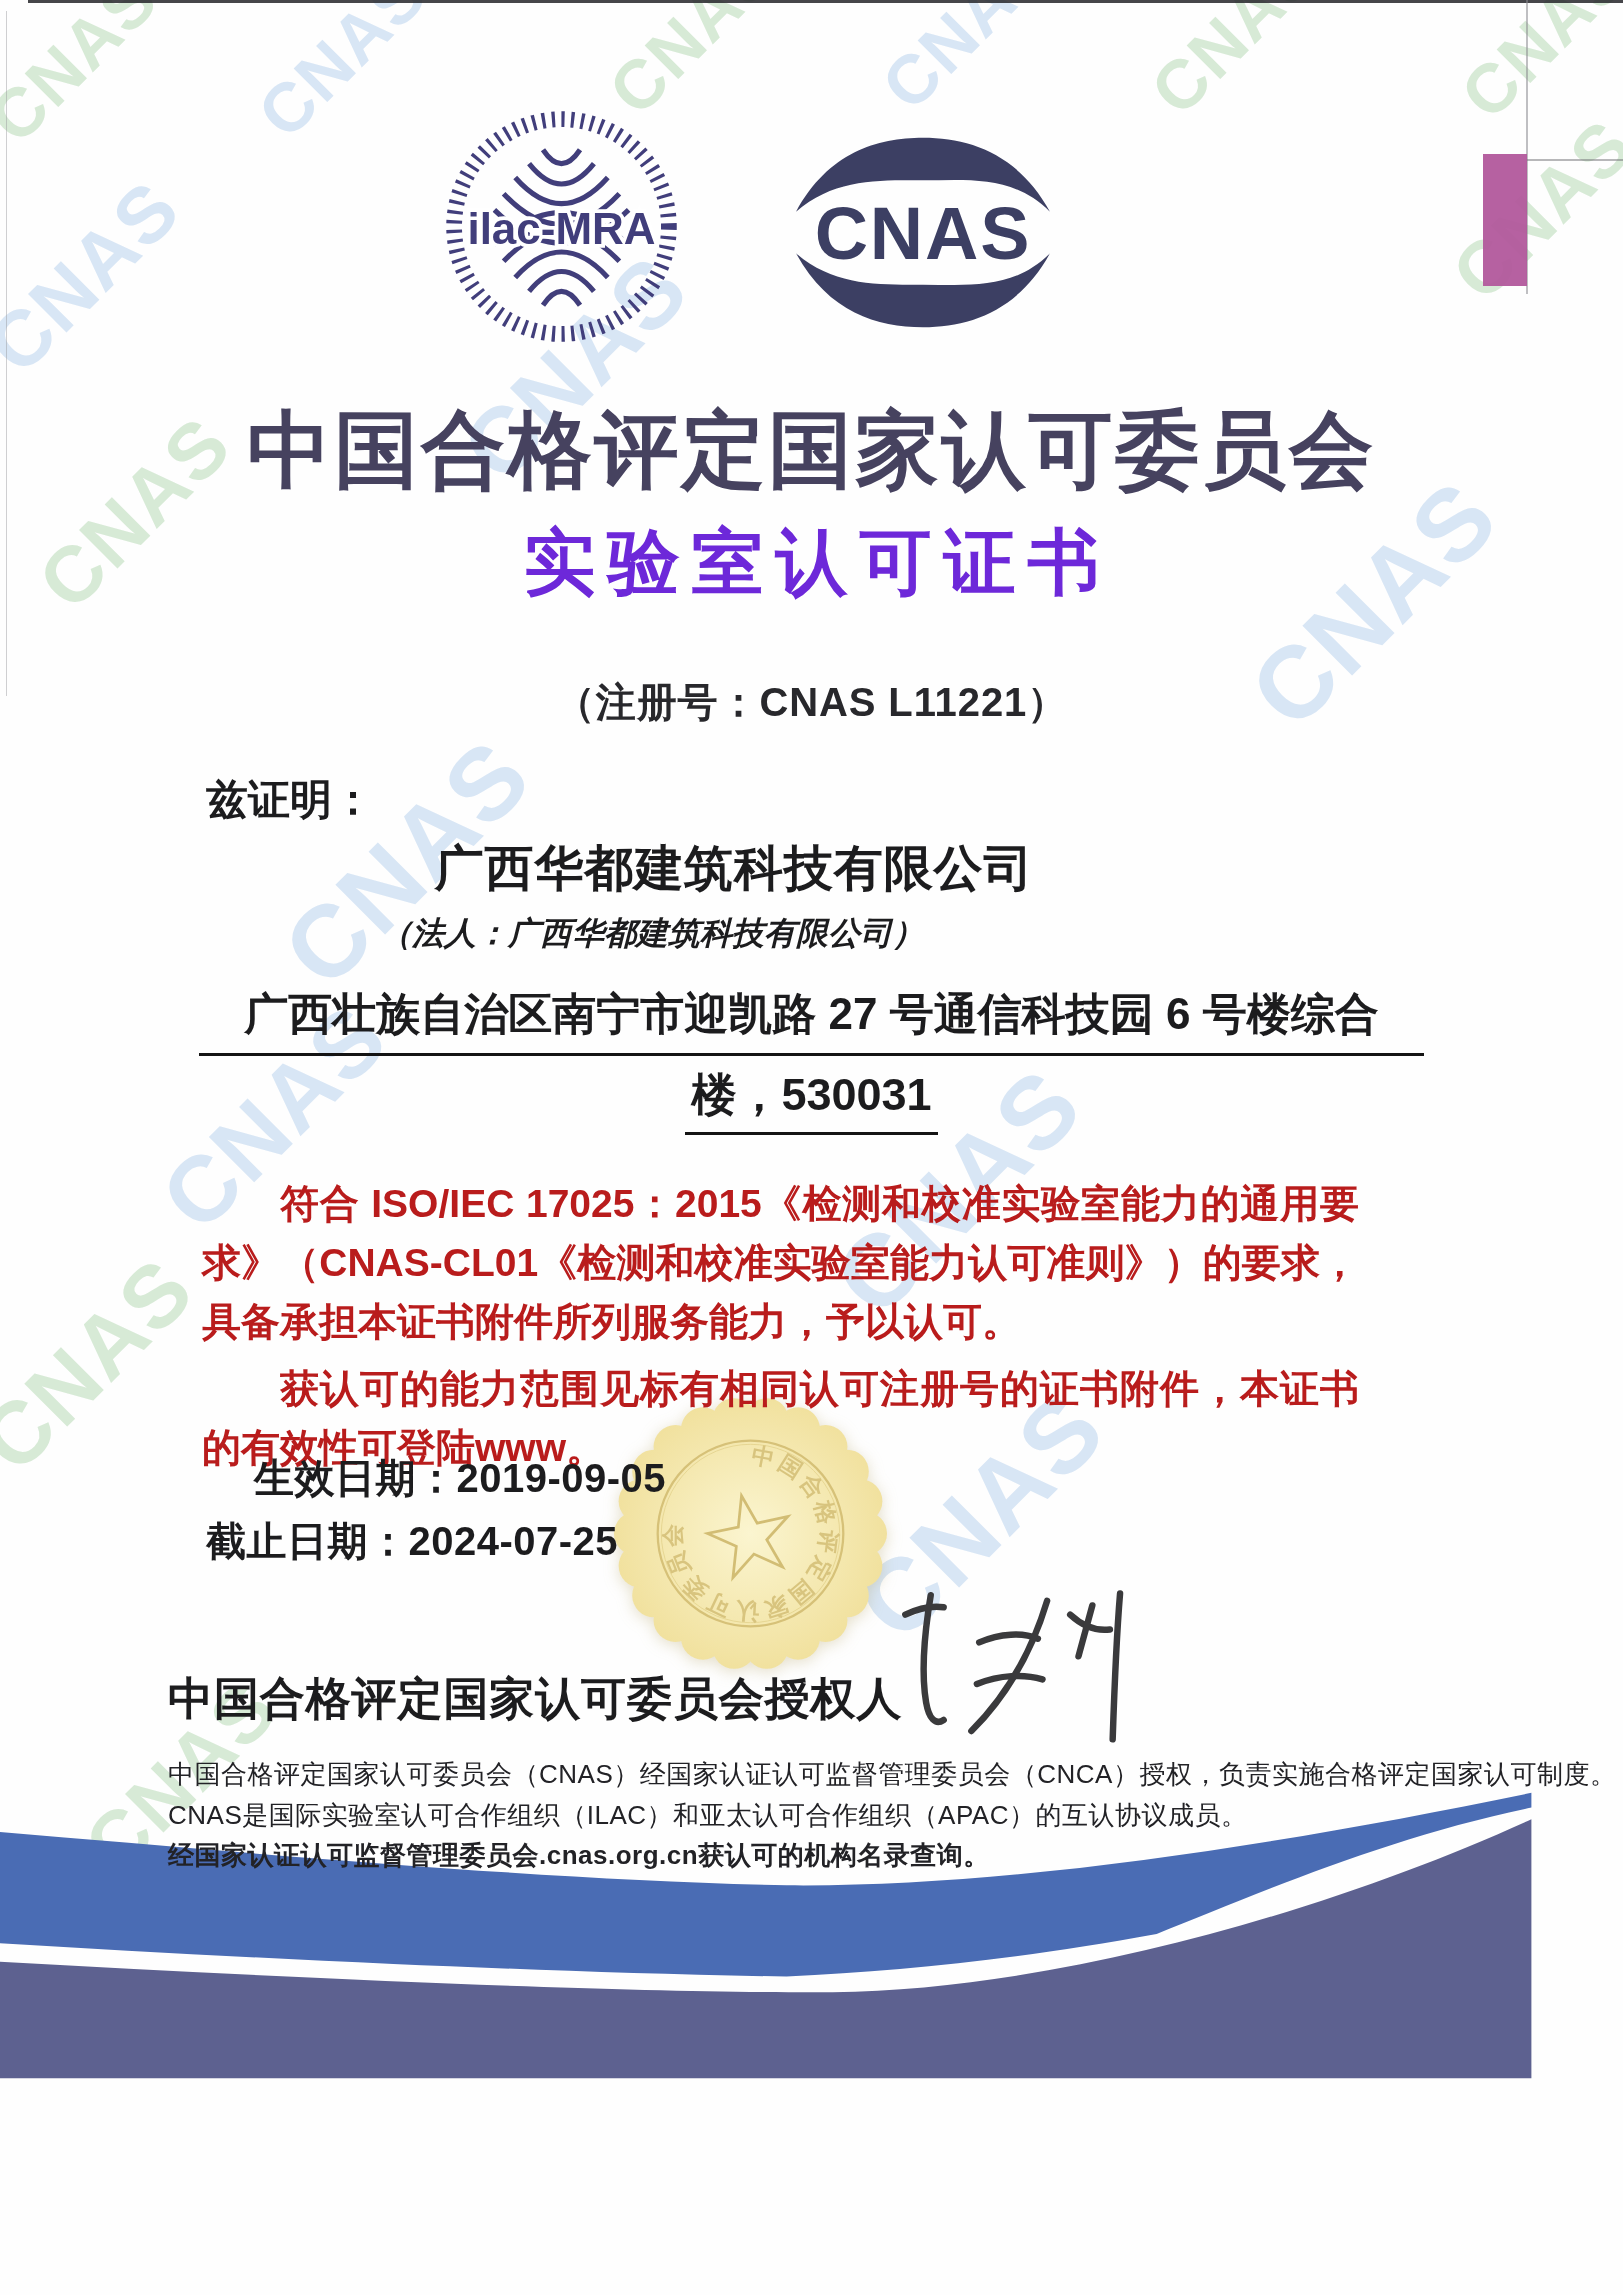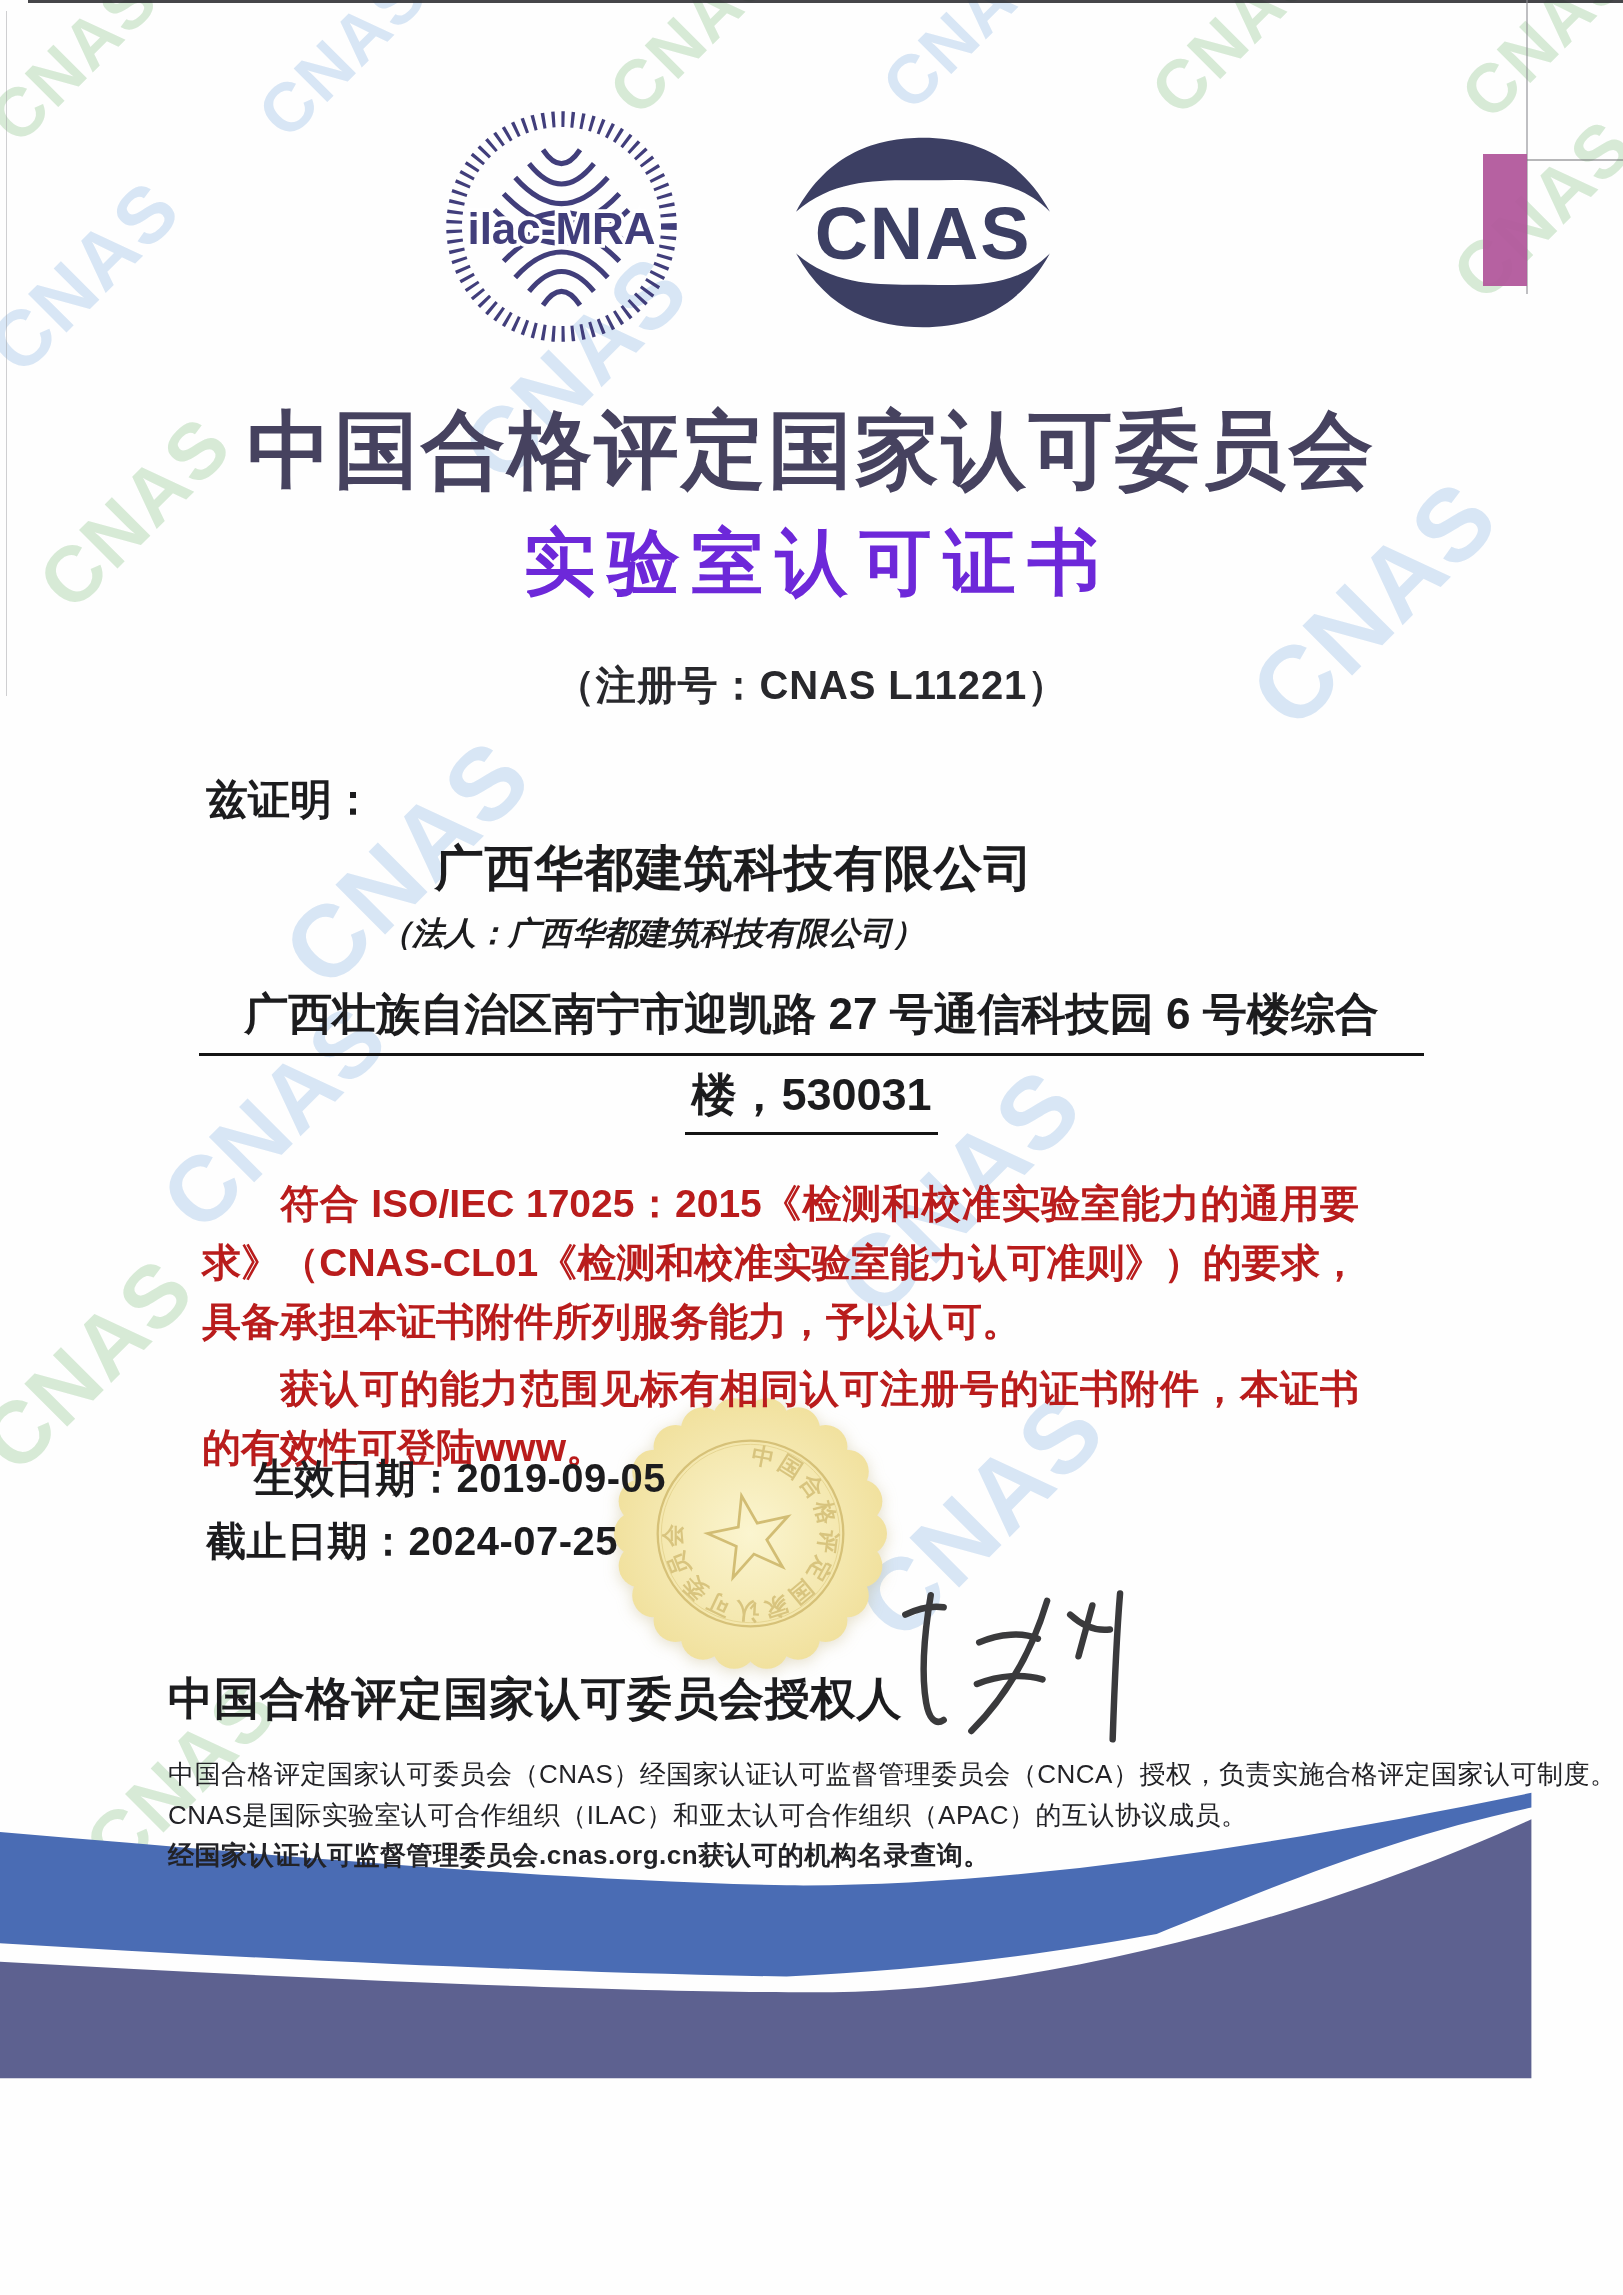--- a/index.html
+++ b/index.html
@@ -17,21 +17,21 @@
   
   .wm{position:absolute;font-weight:800;transform:rotate(-45deg);white-space:nowrap;z-index:0;letter-spacing:1.9px;}
   .wm-b{color:#d8e6f5;}
   .wm-g{color:#d7ead6;}
   
   .logo{z-index:3;}
   .org-title{left:0;top:394px;width:1623px;text-align:center;font-size:84px;font-weight:900;
     color:#46425f;letter-spacing:2.8px;white-space:nowrap;z-index:3;}
   .cert-title{left:0;top:515px;width:1623px;text-align:center;font-size:72px;font-weight:900;
     color:#6d28d9;letter-spacing:12px;text-indent:12px;white-space:nowrap;z-index:3;}
-  .reg-line{left:0;top:658px;width:1623px;text-align:center;font-size:40px;font-weight:600;
+  .reg-line{left:0;top:675px;width:1623px;text-align:center;font-size:40px;font-weight:600;
     color:#28282c;letter-spacing:0.9px;z-index:3;}
   
   .certify{left:206px;top:772px;font-size:42px;font-weight:700;z-index:3;}
   .company{left:0;top:836px;width:1468px;text-align:center;font-size:49px;font-weight:900;letter-spacing:0.9px;z-index:3;}
   .legal{left:0;top:912px;width:1304px;text-align:center;font-size:32px;font-weight:700;font-style:italic;z-index:3;}
   .addr1{left:199px;top:985px;width:1225px;text-align:center;font-size:44px;font-weight:900;
     white-space:nowrap;padding-bottom:9.3px;border-bottom:3.7px solid #141414;z-index:3;}
   .addr2-wrap{left:0;top:1065px;width:1623px;text-align:center;z-index:3;}
   .addr2{display:inline-block;font-size:45px;font-weight:900;padding:0 6.5px 7.4px 6.5px;border-bottom:3.7px solid #141414;}
   .para{left:202px;width:1157px;font-size:39px;font-weight:600;line-height:59px;

